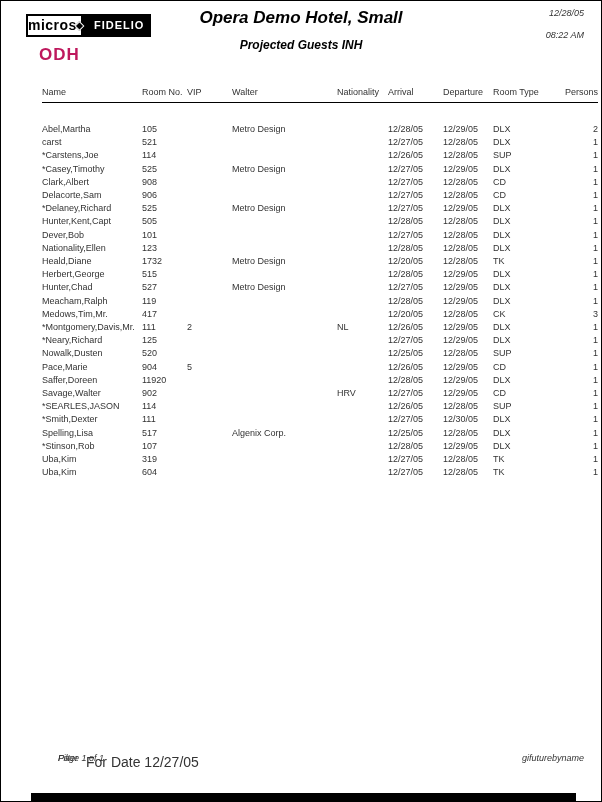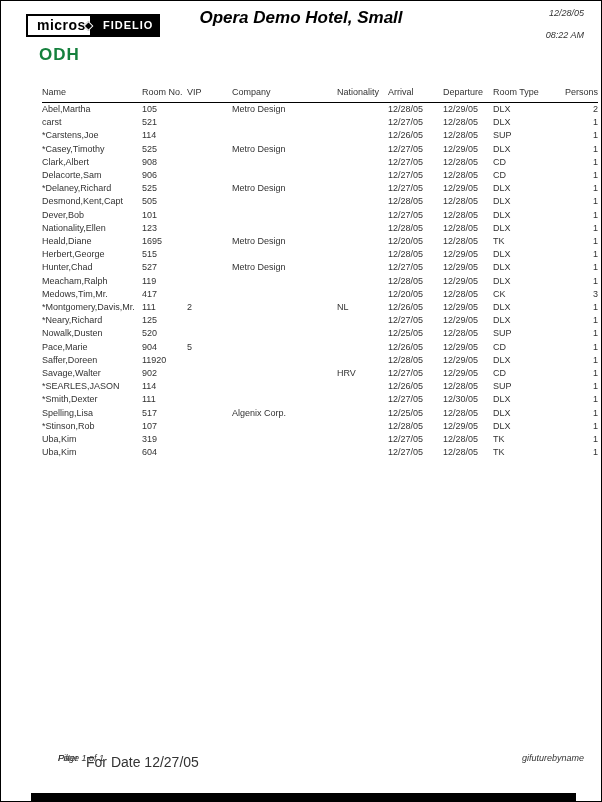--- a/index.html
+++ b/index.html
@@ -11,35 +11,35 @@
     border:1px solid #000;
     font-family:"Liberation Sans", sans-serif;
     color:#333;
     overflow:hidden;
   }
   
   .logo { position:absolute; left:25px; top:13px; display:flex; align-items:stretch; }
   .logo-micros {
     background:#fff; border:2px solid #000; color:#000;
     font-weight:bold; font-size:14px; letter-spacing:0.5px;
-    padding:1px 4px 2px 9px; z-index:2; line-height:16px;
+    padding:1px 4px 2px 0; z-index:2; line-height:16px;
   }
   .logo-fidelio {
     position:relative; background:#000; color:#fff;
     font-weight:bold; font-size:11px; letter-spacing:1px;
     padding:5px 7px 4px 13px; margin-left:-2px; line-height:12px;
   }
   .logo-diamond {
     position:absolute; left:-5px; top:50%;
     width:7px; height:7px; background:#000; border:1.5px solid #fff;
     transform:translateY(-50%) rotate(45deg); z-index:3;
   }
   .property-code {
     position:absolute; left:38px; top:44px;
-    font-weight:bold; font-size:17px; color:#15803d; letter-spacing:1px;
+    font-weight:bold; font-size:17px; color:#be185d; letter-spacing:1px;
   }
   .hotel-name {
     position:absolute; left:0; top:7px; width:100%;
     text-align:center; font-weight:bold; font-style:italic; font-size:17px; color:#000;
   }
   .report-title {
     position:absolute; left:0; top:37px; width:100%;
     text-align:center; font-weight:bold; font-style:italic; font-size:12px; color:#000;
   }
   .print-date { position:absolute; right:17px; top:7px;  font-style:italic; font-size:9px; color:#333; }
@@ -62,21 +62,21 @@
     font-size:9px; font-weight:normal; text-align:left; color:#333;
     padding:2px 0 5px 0; border-bottom:1px solid #000;
     white-space:nowrap; overflow:hidden;
   }
   .report-table th:last-child { text-align:right; }
   .report-table td {
     font-size:9px; color:#333; height:13.2px; line-height:13.2px;
     padding:0; white-space:nowrap; overflow:hidden;
   }
   .report-table td:last-child { text-align:right; }
-  .report-table tbody tr:first-child td { padding-top:0; }
+  .report-table tbody tr:first-child td { padding-top:20px; }
   
   .footer { position:absolute; left:17px; right:17px; top:752px; height:14px; font-size:9px; color:#333;margin-left:40px; }
   .footer-filter-label { position:absolute; left:0; top:0; font-style:italic; }
   .footer-filter-value { position:absolute; left:28px; top:1px; font-size:14px; }
   .footer-page { position:absolute; left:0; width:100%; top:0; font-style:italic; }
   .footer-report-id { position:absolute; right:0; top:0; font-style:italic; }
   .bottom-bar { position:absolute; left:30px; bottom:0; width:545px; height:8px; background:#000; }
 </style>
 </head>
 <body>
@@ -85,20 +85,21 @@
 
   <div class="logo">
     <span class="logo-micros">micros</span>
     <span class="logo-fidelio">
       <span class="logo-diamond"></span><span>FIDELIO</span>
     </span>
   </div>
   <div class="property-code">ODH</div>
 
   <div class="hotel-name">Opera Demo Hotel, Small</div>
+  <div class="report-title">Projected Guests INH</div>
 
   <div class="print-date">12/28/05</div>
   <div class="print-time">08:22 AM</div>
 
   <table class="report-table">
     <colgroup>
       <col class="c-name">
         <col class="c-room">
         <col class="c-vip">
         <col class="c-company">
@@ -106,21 +107,21 @@
         <col class="c-arr">
         <col class="c-dep">
         <col class="c-type">
         <col class="c-pers">
     </colgroup>
     <thead>
       <tr>
         <th>Name</th>
         <th>Room  No.</th>
         <th>VIP</th>
-        <th>Company</th>
+        <th>Walter</th>
         <th>Nationality</th>
         <th>Arrival</th>
         <th>Departure</th>
         <th>Room  Type</th>
         <th>Persons</th>
       </tr>
     </thead>
     <tbody>
         <tr>
           <td>Abel,Martha</td>
@@ -193,21 +194,21 @@
           <td>525</td>
           <td></td>
           <td>Metro Design</td>
           <td></td>
           <td>12/27/05</td>
           <td>12/29/05</td>
           <td>DLX</td>
           <td>1</td>
         </tr>
         <tr>
-          <td>Desmond,Kent,Capt</td>
+          <td>Hunter,Kent,Capt</td>
           <td>505</td>
           <td></td>
           <td></td>
           <td></td>
           <td>12/28/05</td>
           <td>12/28/05</td>
           <td>DLX</td>
           <td>1</td>
         </tr>
         <tr>
@@ -227,21 +228,21 @@
           <td></td>
           <td></td>
           <td></td>
           <td>12/28/05</td>
           <td>12/28/05</td>
           <td>DLX</td>
           <td>1</td>
         </tr>
         <tr>
           <td>Heald,Diane</td>
-          <td>1695</td>
+          <td>1732</td>
           <td></td>
           <td>Metro Design</td>
           <td></td>
           <td>12/20/05</td>
           <td>12/28/05</td>
           <td>TK</td>
           <td>1</td>
         </tr>
         <tr>
           <td>Herbert,George</td>

